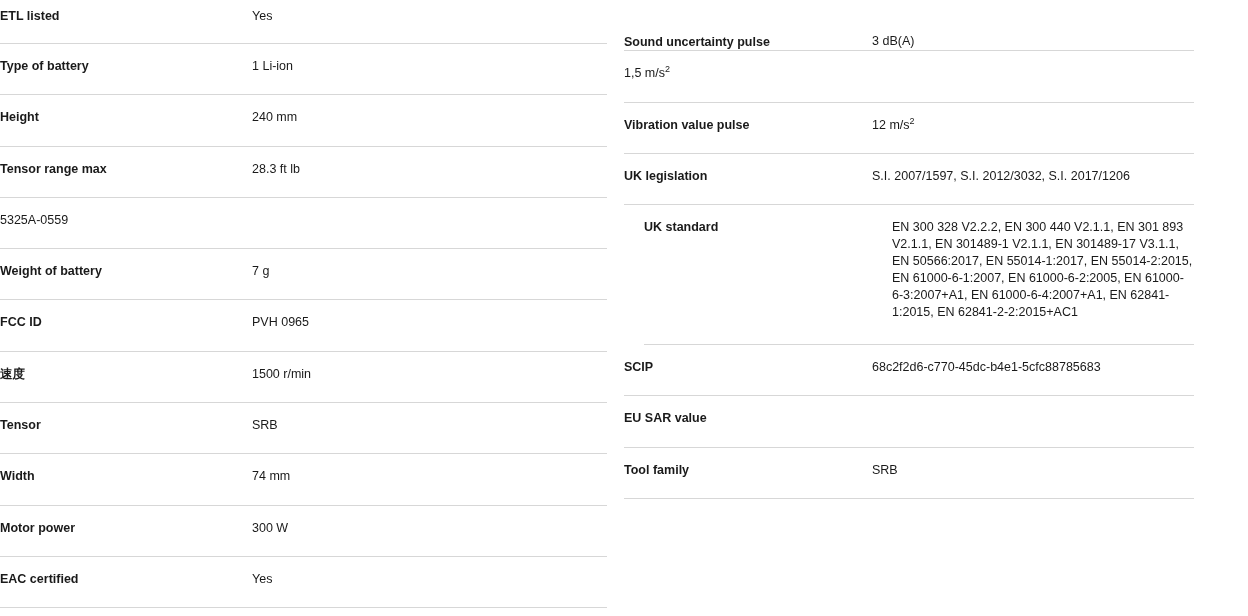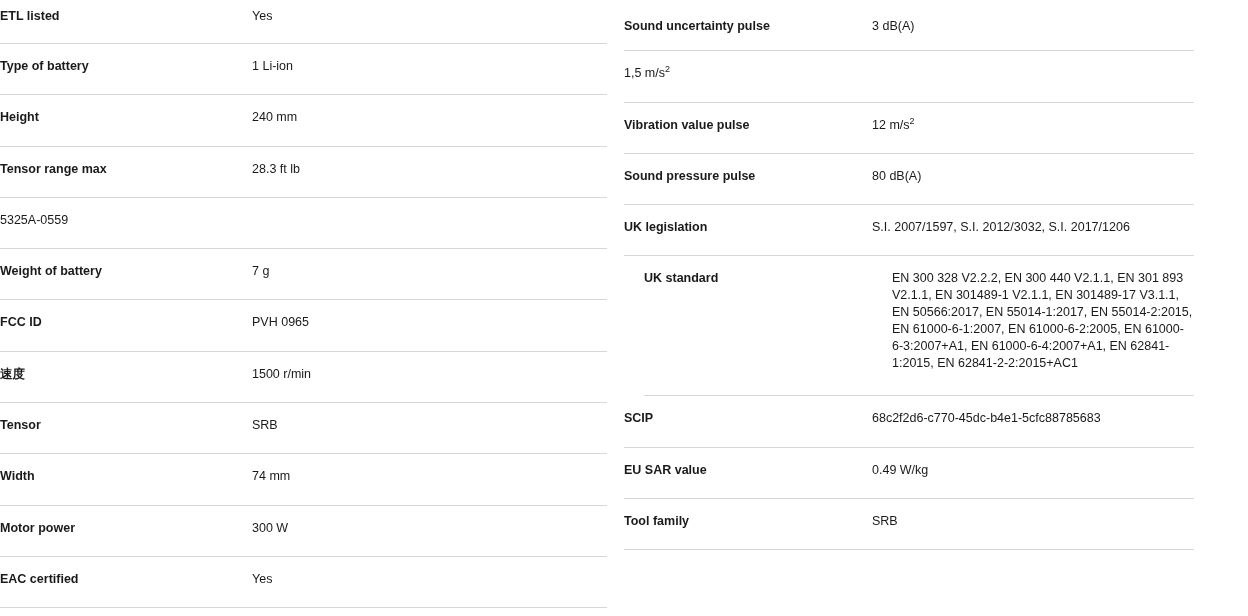--- a/index.html
+++ b/index.html
@@ -148,57 +148,52 @@
       <div class="spec-label">EAC certified</div>
       <div class="spec-value">Yes</div>
     </div>
 
   </div>
 
   <div class="col col-gap"></div>
 
   <div class="col col-right">
 
-    <div class="spec-row" style="height:51.3px;padding-top:18px;">
+    <div class="spec-row" style="height:51.3px;padding-top:18px;align-items:flex-end;">
       <div class="spec-label">Sound uncertainty pulse</div>
       <div class="spec-value">3 dB(A)</div>
     </div>
 
     <div class="spec-row">
       <div class="spec-value"><span>1,5 m/s</span><sup>2</sup></div>
     </div>
 
     <div class="spec-row">
       <div class="spec-label">Vibration value pulse</div>
       <div class="spec-value"><span>12 m/s</span><sup>2</sup></div>
     </div>
 
-    <div class="spec-row">
-      <div class="spec-label">Sound pressure pulse</div>
-      <div class="spec-value">80 dB(A)</div>
-    </div>
 
     <div class="spec-row">
       <div class="spec-label">UK legislation</div>
       <div class="spec-value">S.I. 2007/1597, S.I. 2012/3032, S.I. 2017/1206</div>
     </div>
 
     <div class="spec-row tall">
       <div class="spec-label">UK standard</div>
       <div class="spec-value">EN 300 328 V2.2.2, EN 300 440 V2.1.1, EN 301 893 V2.1.1, EN 301489-1 V2.1.1, EN 301489-17 V3.1.1, EN 50566:2017, EN 55014-1:2017, EN 55014-2:2015, EN 61000-6-1:2007, EN 61000-6-2:2005, EN 61000-6-3:2007+A1, EN 61000-6-4:2007+A1, EN 62841-1:2015, EN 62841-2-2:2015+AC1</div>
     </div>
 
     <div class="spec-row">
       <div class="spec-label">SCIP</div>
       <div class="spec-value">68c2f2d6-c770-45dc-b4e1-5cfc88785683</div>
     </div>
 
     <div class="spec-row">
       <div class="spec-label">EU SAR value</div>
-      <div class="spec-value">0.49 W/kg</div>
     </div>
 
     <div class="spec-row">
       <div class="spec-label">Tool family</div>
       <div class="spec-value">SRB</div>
     </div>
 
   </div>
 
 </div>

